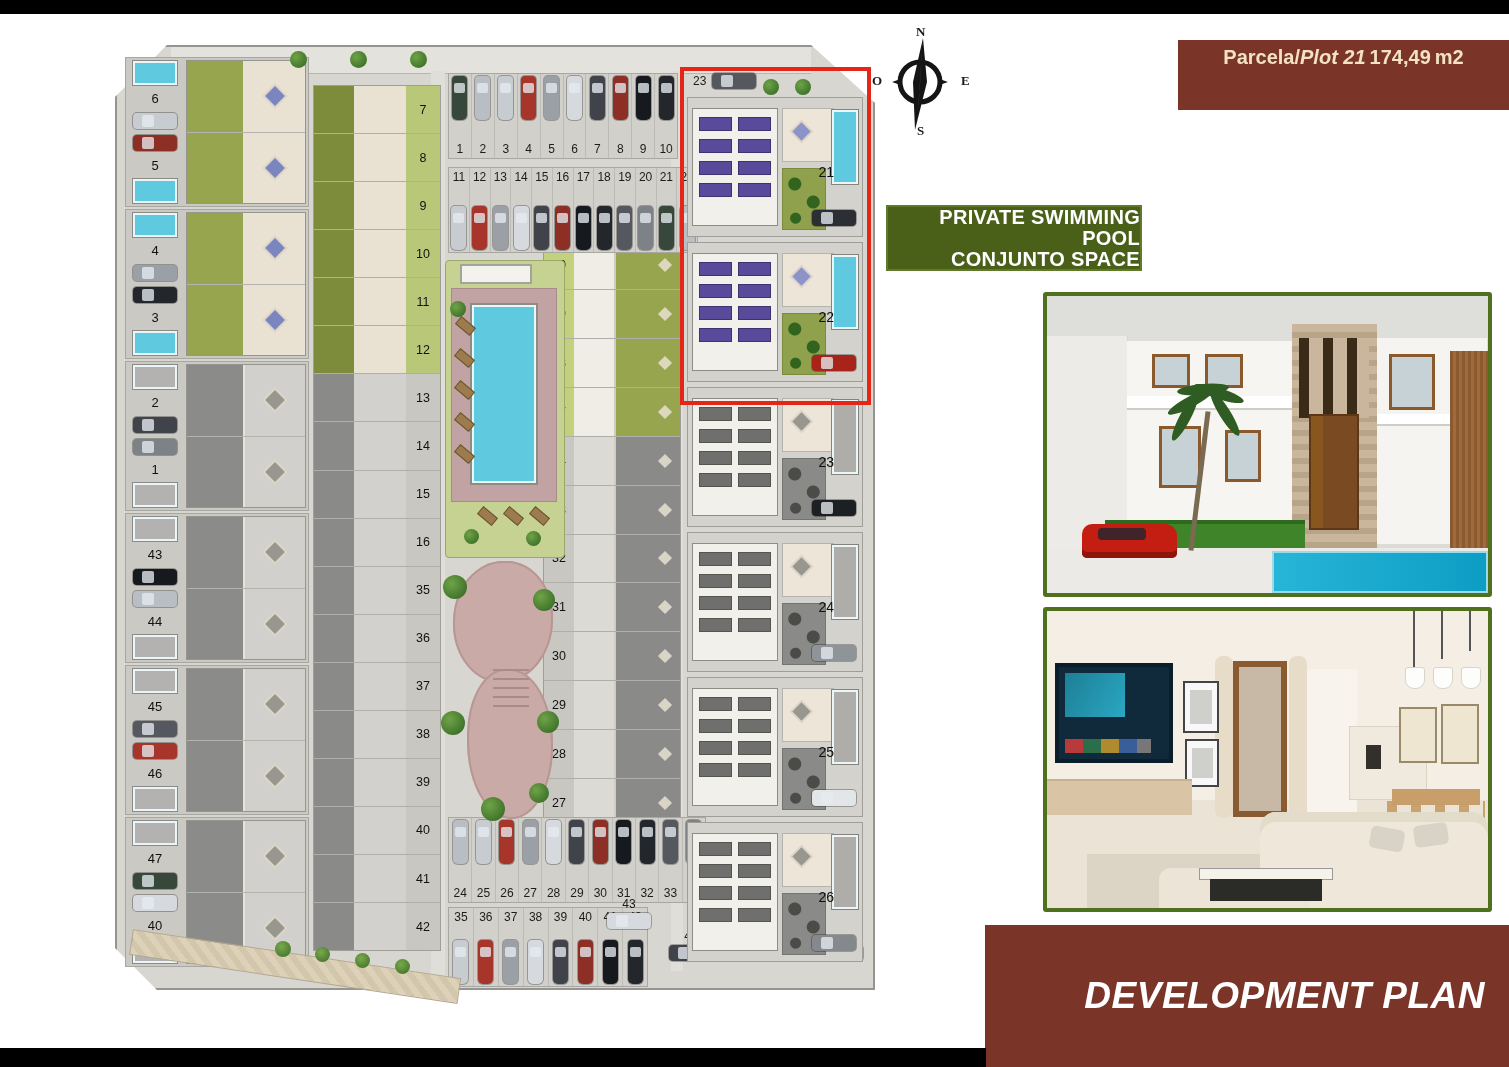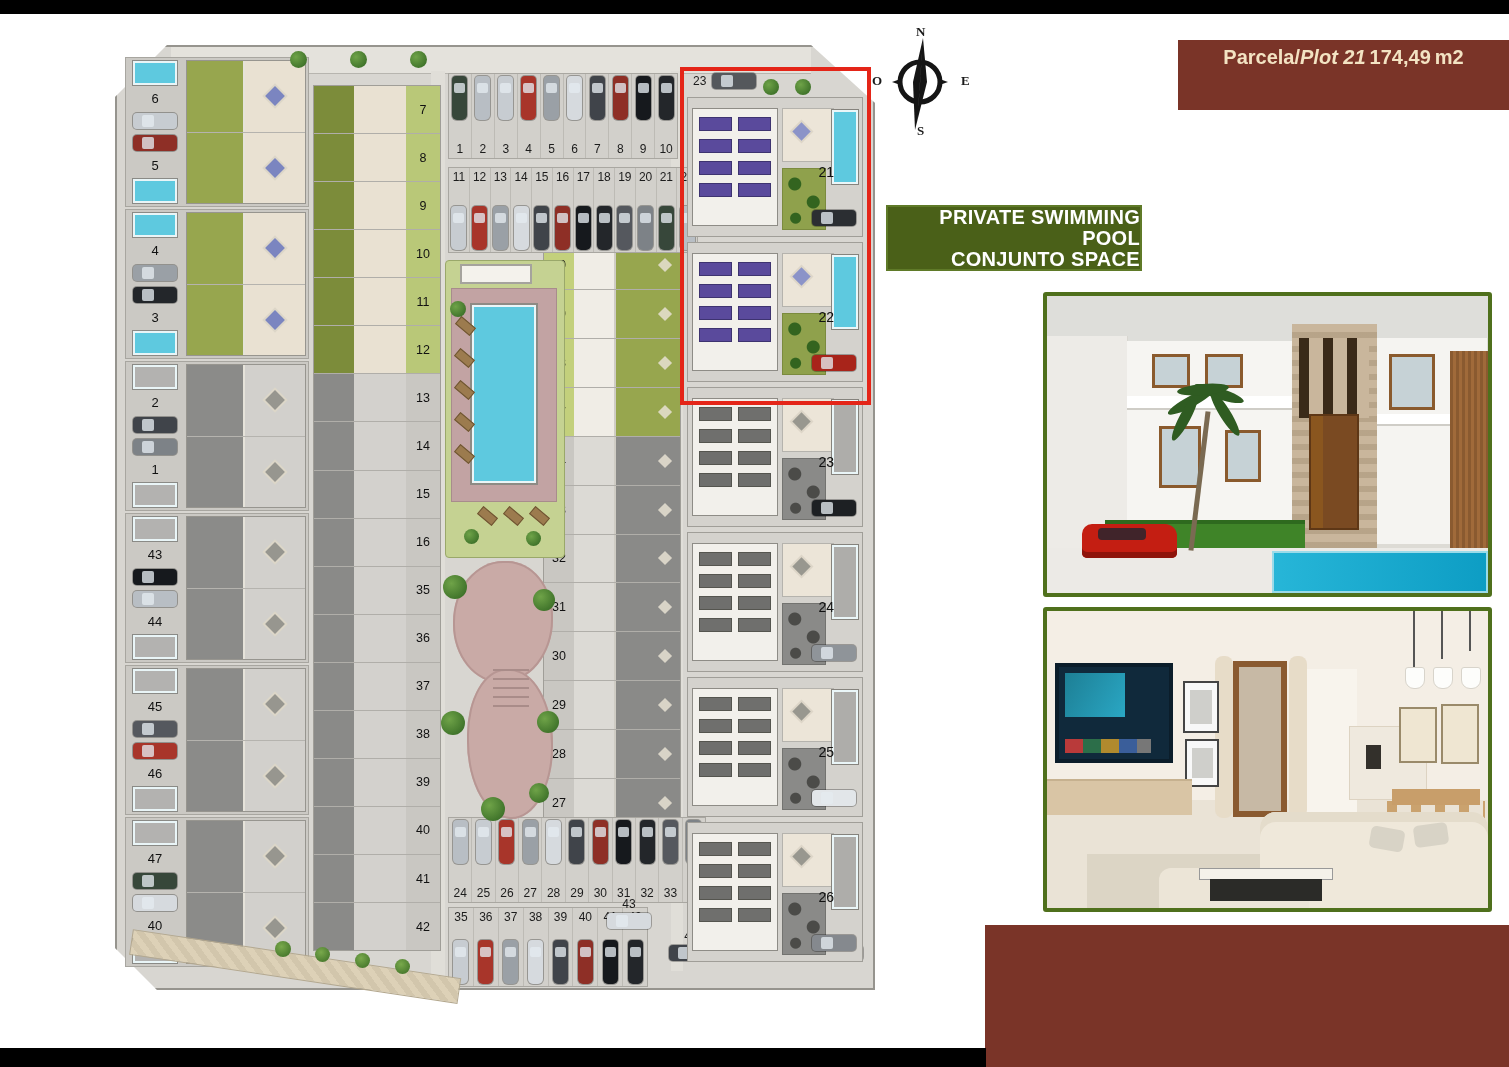--- a/index.html
+++ b/index.html
@@ -1037,16 +1037,17 @@
     <div class="int-chairs"></div>
     <div class="int-dining" style="box-shadow:none;"></div>
     <div class="int-sofa"></div>
     <div class="int-pillow" style="right:40px;bottom:62px;"></div>
     <div class="int-pillow" style="right:84px;bottom:58px;transform:rotate(10deg);"></div>
     <div class="int-sofa2"></div>
     <div class="int-table"></div>
   </div>
 
   <div class="banner">
+    <div class="banner-2">DEVELOPMENT PLAN</div>
   </div>
 
   <div class="bottom-bar"></div>
 </div>
 
 </body></html>

